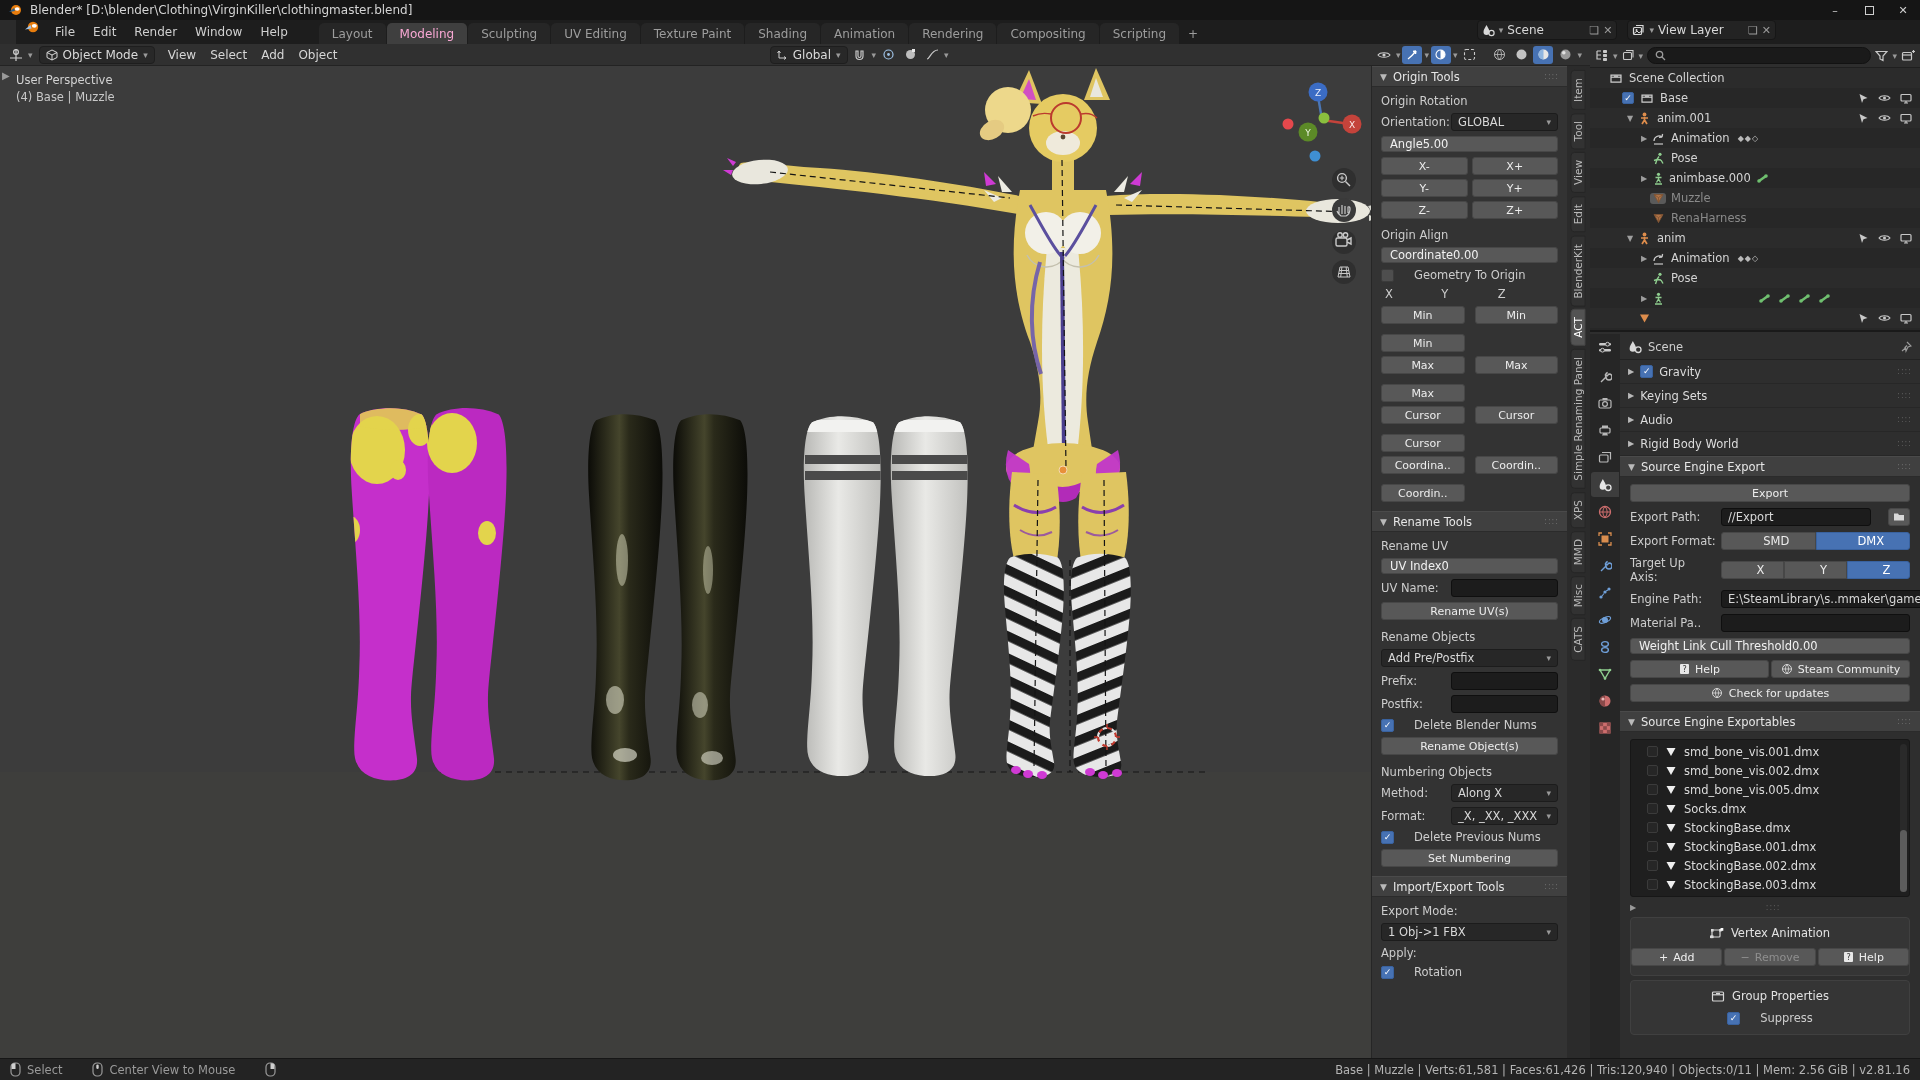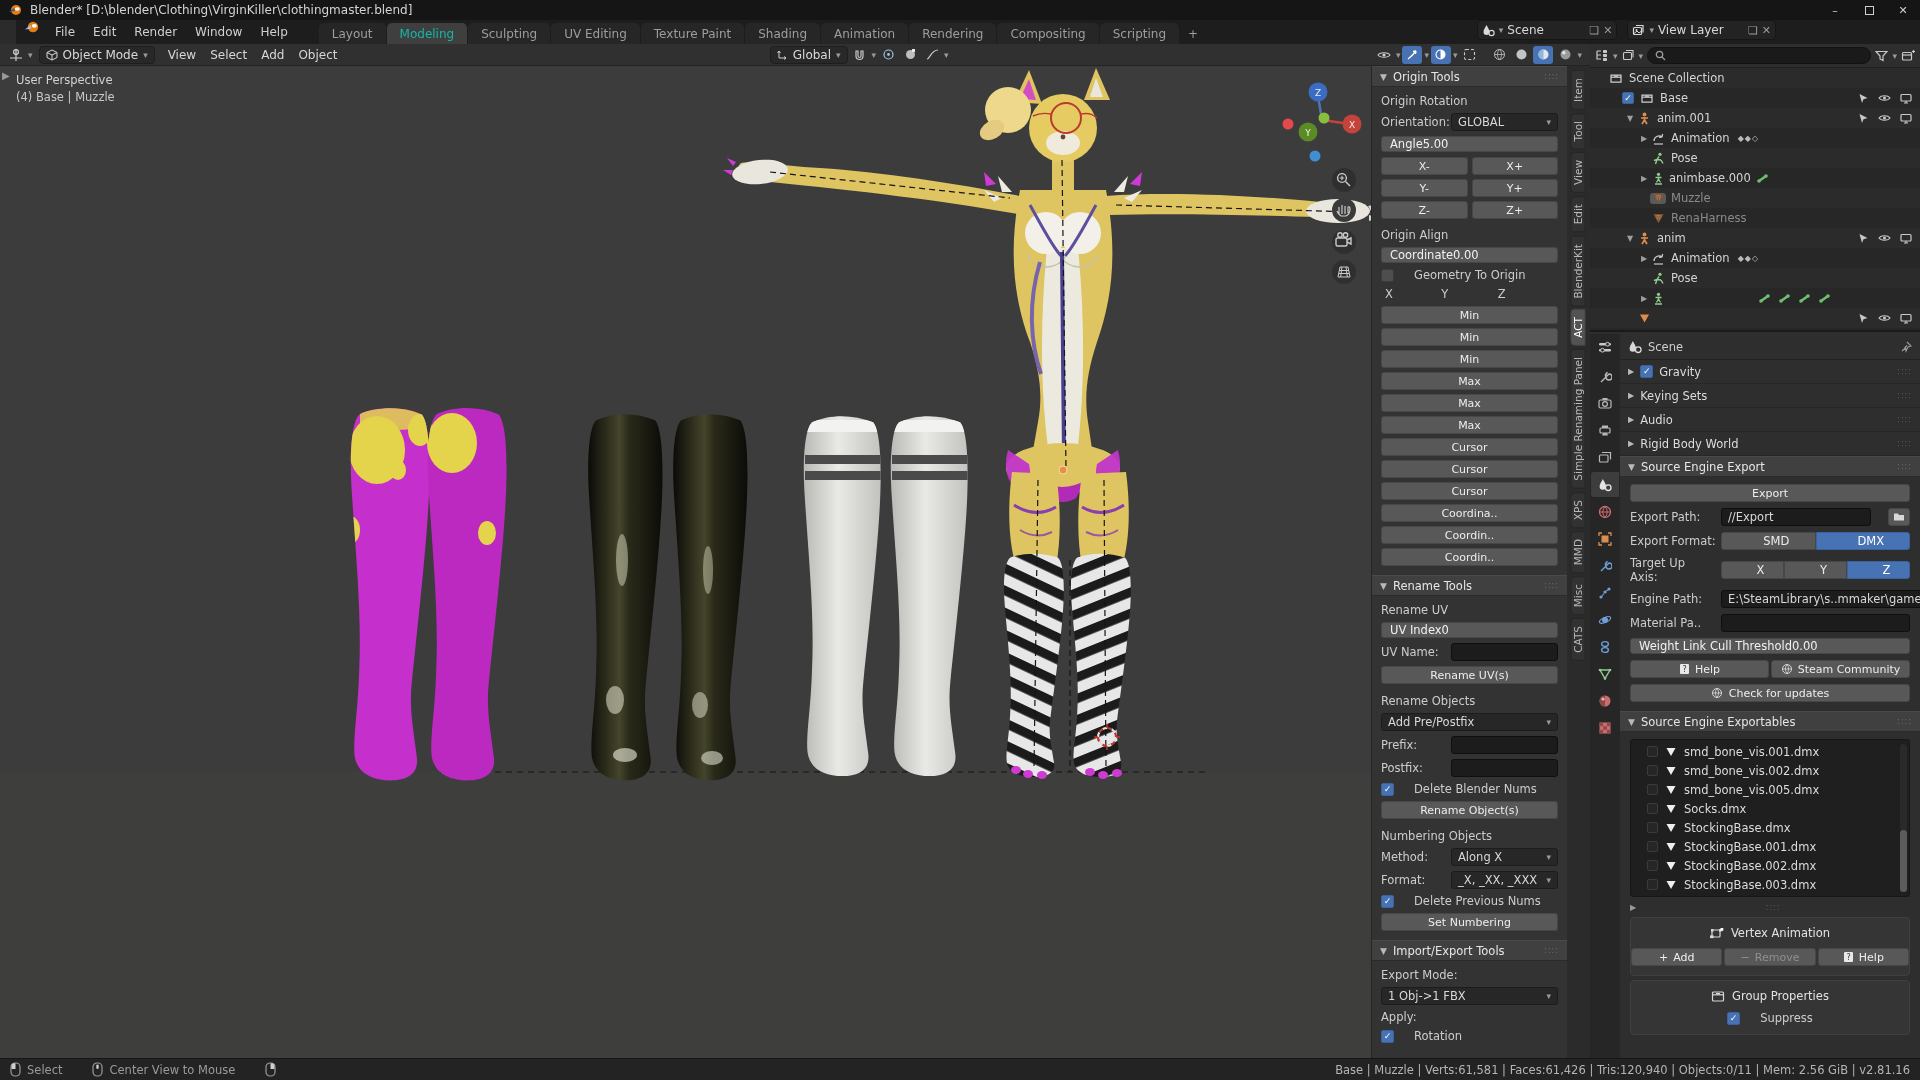--- a/index.html
+++ b/index.html
@@ -15,21 +15,21 @@
   .win-btn { width:34px; height:20px; display:flex; align-items:center; justify-content:center; color:#cfcfcf; font-size:11px; }
   .max-glyph { width:9px; height:9px; border:1px solid #cfcfcf; display:inline-block; }
 
   
   .topbar { position:absolute; left:16px; top:20px; width:1920px; height:24px; background:#1d1d1d;
     display:flex; align-items:flex-start; }
   .menu-item { padding:0 9px; height:24px; display:flex; align-items:center; color:#d0d0d0; }
   .ws-tabs { display:flex; align-items:flex-end; height:24px; margin-left:22px; gap:1px; }
   .wtab { height:21px; padding:0 13px; display:flex; align-items:center; background:#262626;
     color:#9d9d9d; border-radius:5px 5px 0 0; font-size:12px; }
-  .wtab.active { background:#3f3f3f; color:#14b8a6; }
+  .wtab.active { background:#3f3f3f; color:#f9a8d4; }
   .wtab.addtab { background:transparent; color:#9d9d9d; padding:0 8px; }
   .id-widget { display:flex; align-items:center; height:20px; background:#232323; border:1px solid #161616;
     border-radius:4px; padding:0 4px; gap:4px; color:#d8d8d8; }
   .id-widget .name { width:78px; }
   .chev { color:#9a9a9a; font-size:9px; }
   .dim-ic { color:#9a9a9a; font-size:11px; }
 
   
   .viewport { position:absolute; left:0; top:44px; width:1590px; height:1014px; background:#3c3c3c; overflow:hidden; }
   .vp-header { position:absolute; left:0; top:0; width:100%; height:22px; background:#303030;
@@ -55,21 +55,21 @@
   .pbody { padding:7px 9px 9px; display:flex; flex-direction:column; gap:5px; }
   .lbl { color:#cdcdcd; }
   .btn { background:#585858; border:1px solid #474747; border-radius:3px; height:18px; display:flex;
     align-items:center; justify-content:center; color:#ededed; font-size:11px; }
   .slider { background:#585858; border:1px solid #474747; border-radius:3px; height:16px; display:flex;
     align-items:center; padding:0 8px; color:#f1f1f1; }
   .drop { background:#272727; border:1px solid #1c1c1c; border-radius:3px; height:18px; display:flex;
     align-items:center; justify-content:space-between; padding:0 6px; color:#d8d8d8; }
   .inp { background:#1c1c1c; border:1px solid #0f0f0f; border-radius:3px; height:18px; }
   .g2 { display:grid; grid-template-columns:1fr 1fr; gap:4px; }
-  .g3 { display:grid; grid-template-columns:1fr; gap:4px; }
+  .g3 { display:grid; grid-template-columns:1fr 1fr; gap:10px; }
   .lrow { display:grid; grid-template-columns:66px 1fr; align-items:center; gap:4px; }
   .chkrow { display:flex; align-items:center; gap:20px; }
   .chk { width:13px; height:13px; border-radius:2px; background:#4e4e4e; border:1px solid #3b3b3b; flex:none; }
   .chk.on { background:#4772b3; border-color:#39629f; color:#fff; display:flex; align-items:center;
     justify-content:center; font-size:9px; line-height:1; }
   .axhead { display:grid; grid-template-columns:1fr 1fr 1fr; color:#cdcdcd; padding:0 4px; }
 
   
   .side-tabs { position:absolute; top:22px; right:0; bottom:0; width:23px; background:#2b2b2b;
     display:flex; flex-direction:column; gap:3px; padding-top:4px; align-items:center; }

